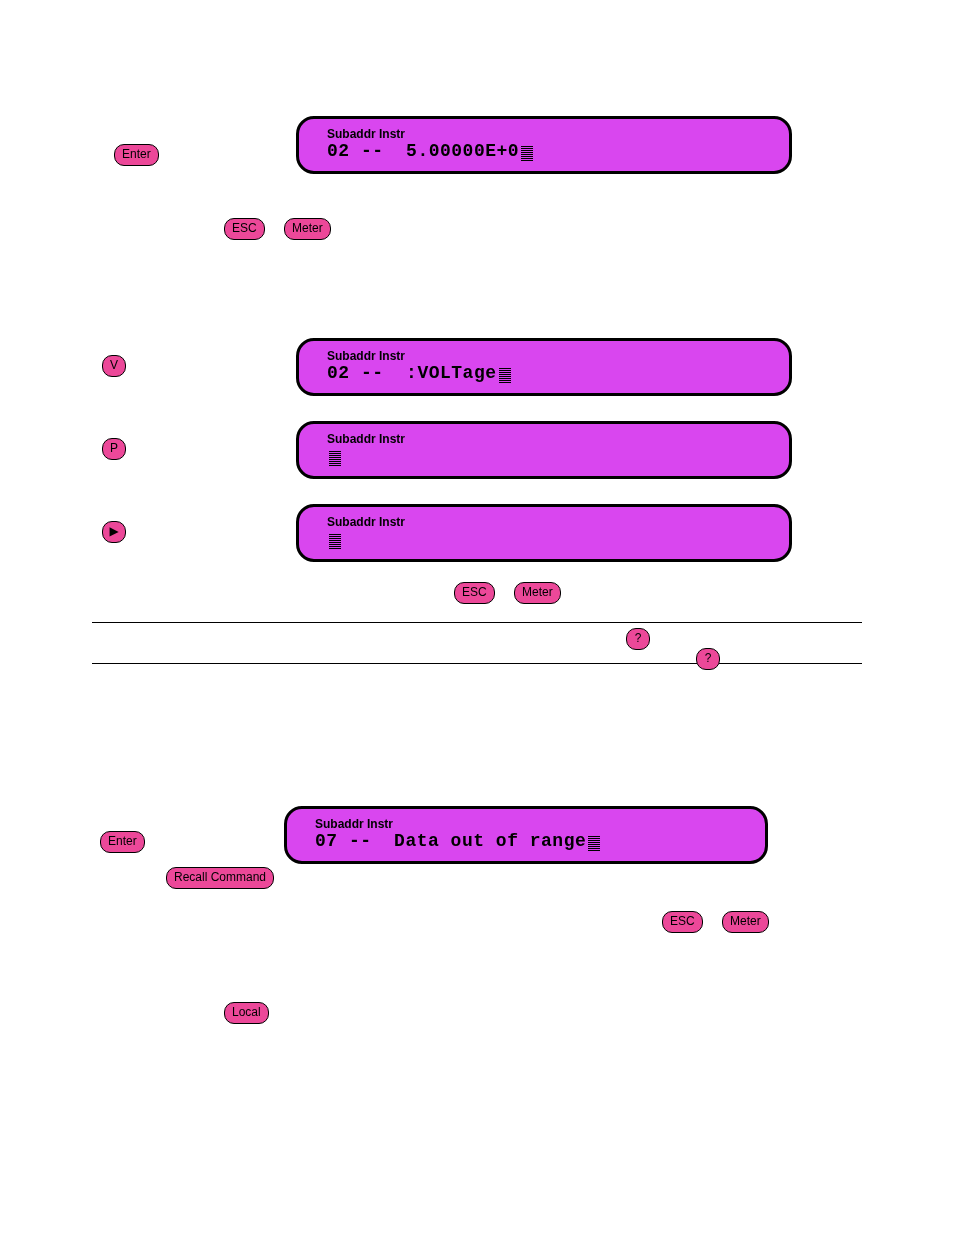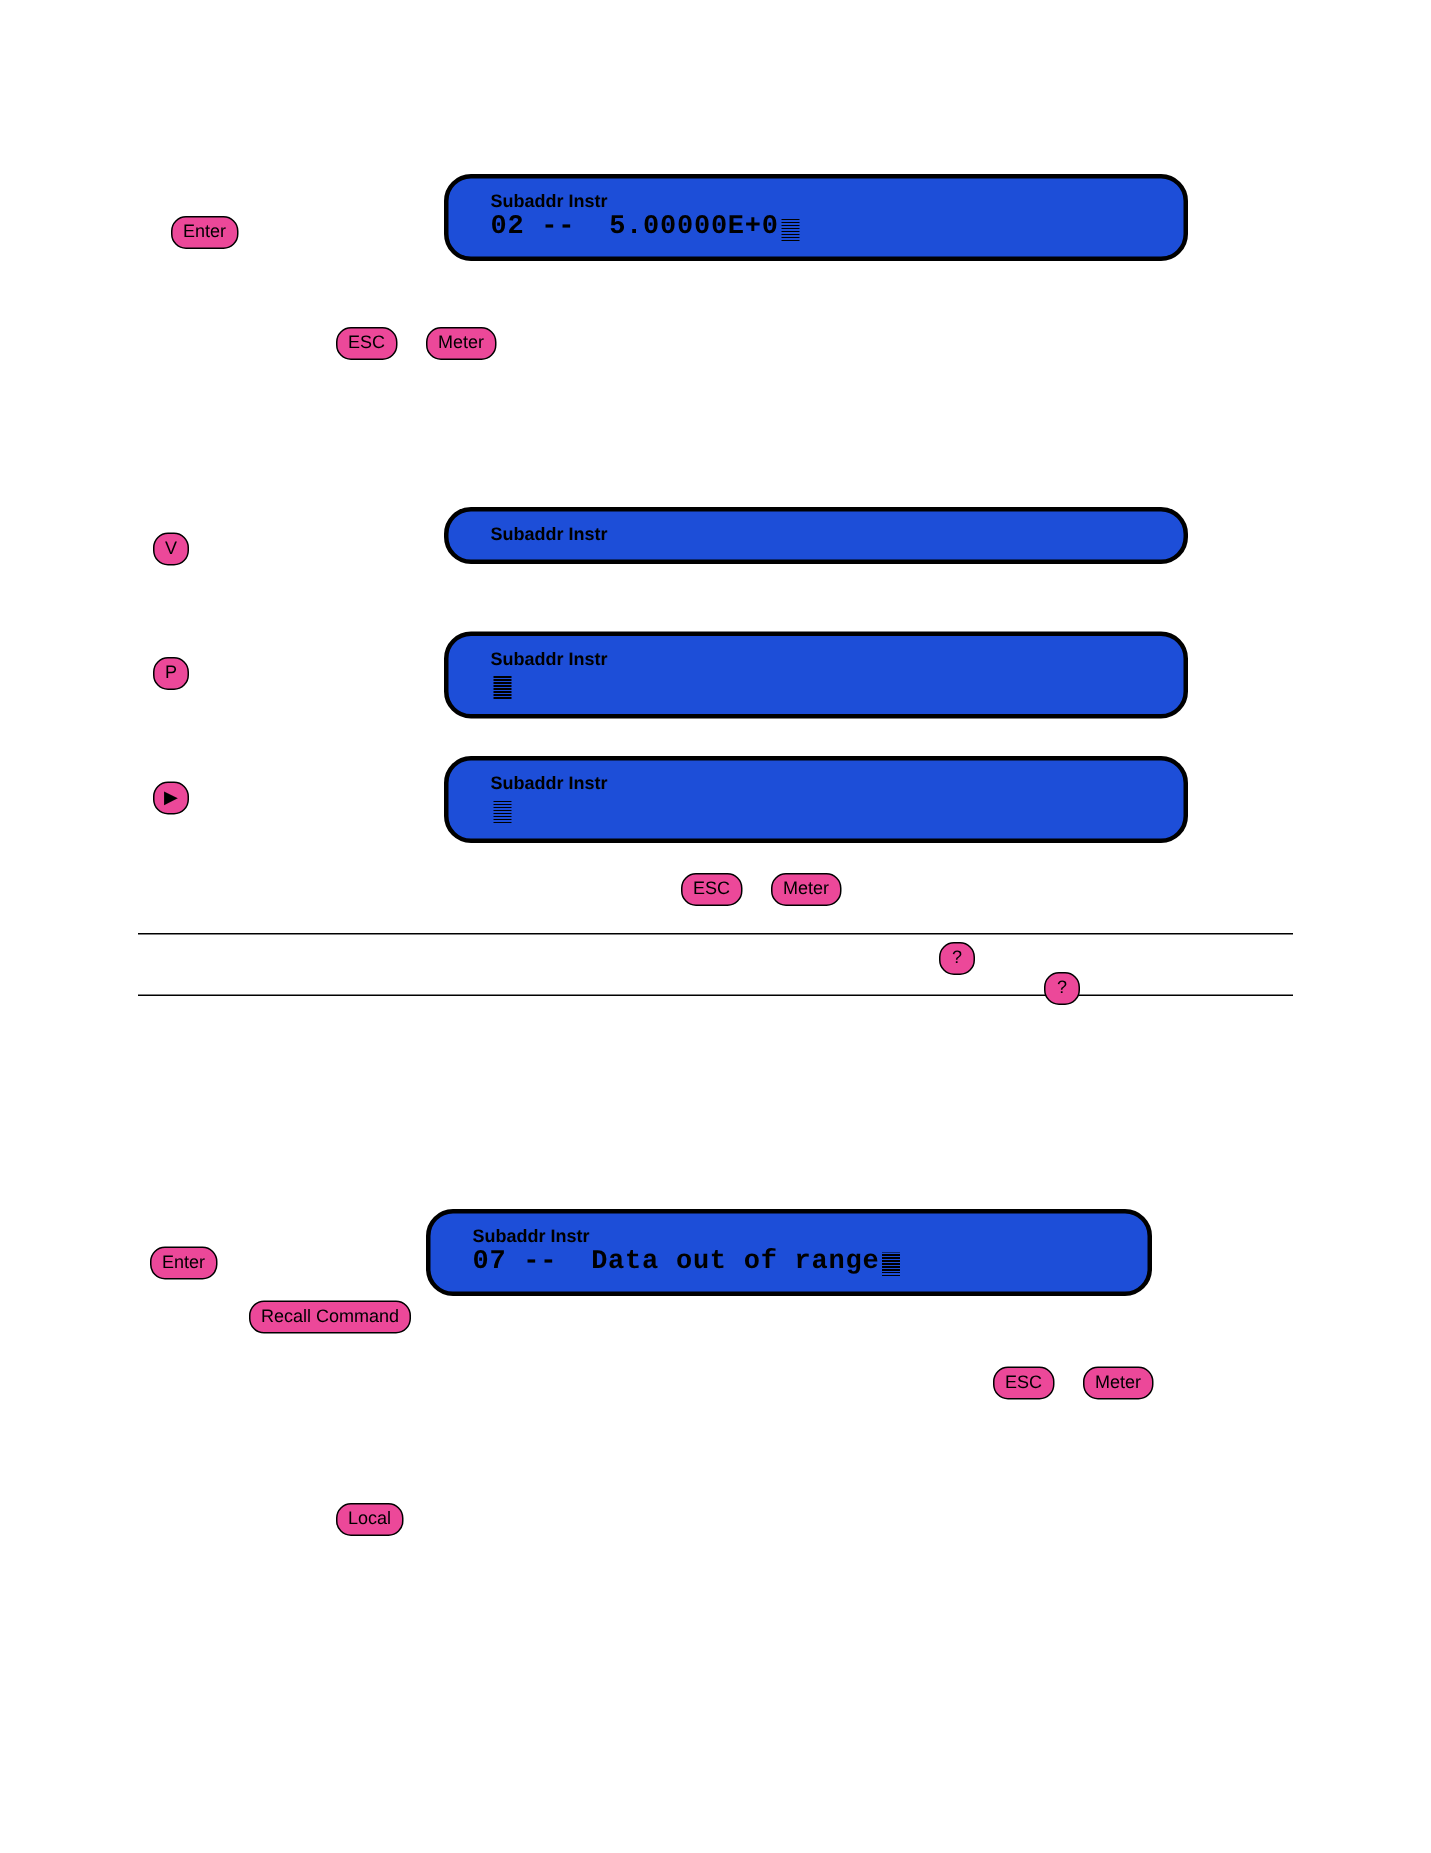--- a/index.html
+++ b/index.html
@@ -1,20 +1,20 @@
 <!DOCTYPE html>
 <html><head>
 <meta charset="utf-8">
 <style>
   html,body{margin:0;padding:0;background:#fff;font-family:"Times New Roman",Times,serif;color:#000}
   .page{width:954px;height:1235px;position:relative;margin:0 auto}
   .keycap{display:inline-block;border:1.5px solid #000;border-radius:10px;padding:0 7px;height:20px;line-height:18px;font-family:Helvetica,Arial,sans-serif;font-size:12px;vertical-align:middle;text-align:center;background:#ec4899}
   .keycap-icon{width:22px;height:20px;padding:0}
   .keycap-icon span{display:inline-block;font-size:12px;line-height:18px}
-  .lcd{position:absolute;border:3px solid #000;border-radius:18px;box-sizing:border-box;padding:8px 18px 10px 28px;background:#1d4ed8}
+  .lcd{position:absolute;border:3px solid #000;border-radius:18px;box-sizing:border-box;padding:8px 18px 10px 28px;background:#d946ef}
   .lcd-title{font-family:Helvetica,Arial,sans-serif;font-size:12px;font-weight:700}
   .lcd-line{font-family:Liberation Mono, monospace;font-size:18px;font-weight:700;letter-spacing:.5px;white-space:pre}
   .cursor{display:inline-block;width:12px;height:16px;vertical-align:text-bottom;margin-left:2px;background:repeating-linear-gradient(0deg,#000 0 1px,transparent 1px 2px)}
   .rule{position:absolute;left:92px;right:92px;height:0;border-top:1.5px solid #000}
   .key-wrap{position:absolute}
 </style>
 </head>
 <body>
 
 <div class="page">
@@ -32,20 +32,21 @@
   </div>
   <div class="key-wrap" style="left:284px;top:218px">
     <span class="keycap">Meter</span>
   </div>
 
   <div class="key-wrap" style="left:102px;top:355px">
     <span class="keycap keycap-icon"><span>V</span></span>
   </div>
   <div class="lcd" style="left:296px;top:338px;width:496px">
     <div class="lcd-title">Subaddr Instr</div>
+    <div class="lcd-line"><span>02 --  :VOLTage</span><span class="cursor"></span></div>
   </div>
 
   <div class="key-wrap" style="left:102px;top:438px">
     <span class="keycap keycap-icon"><span>P</span></span>
   </div>
   <div class="lcd" style="left:296px;top:421px;width:496px">
     <div class="lcd-title">Subaddr Instr</div>
     <div class="lcd-line"><span class="cursor"></span></div>
   </div>
 

